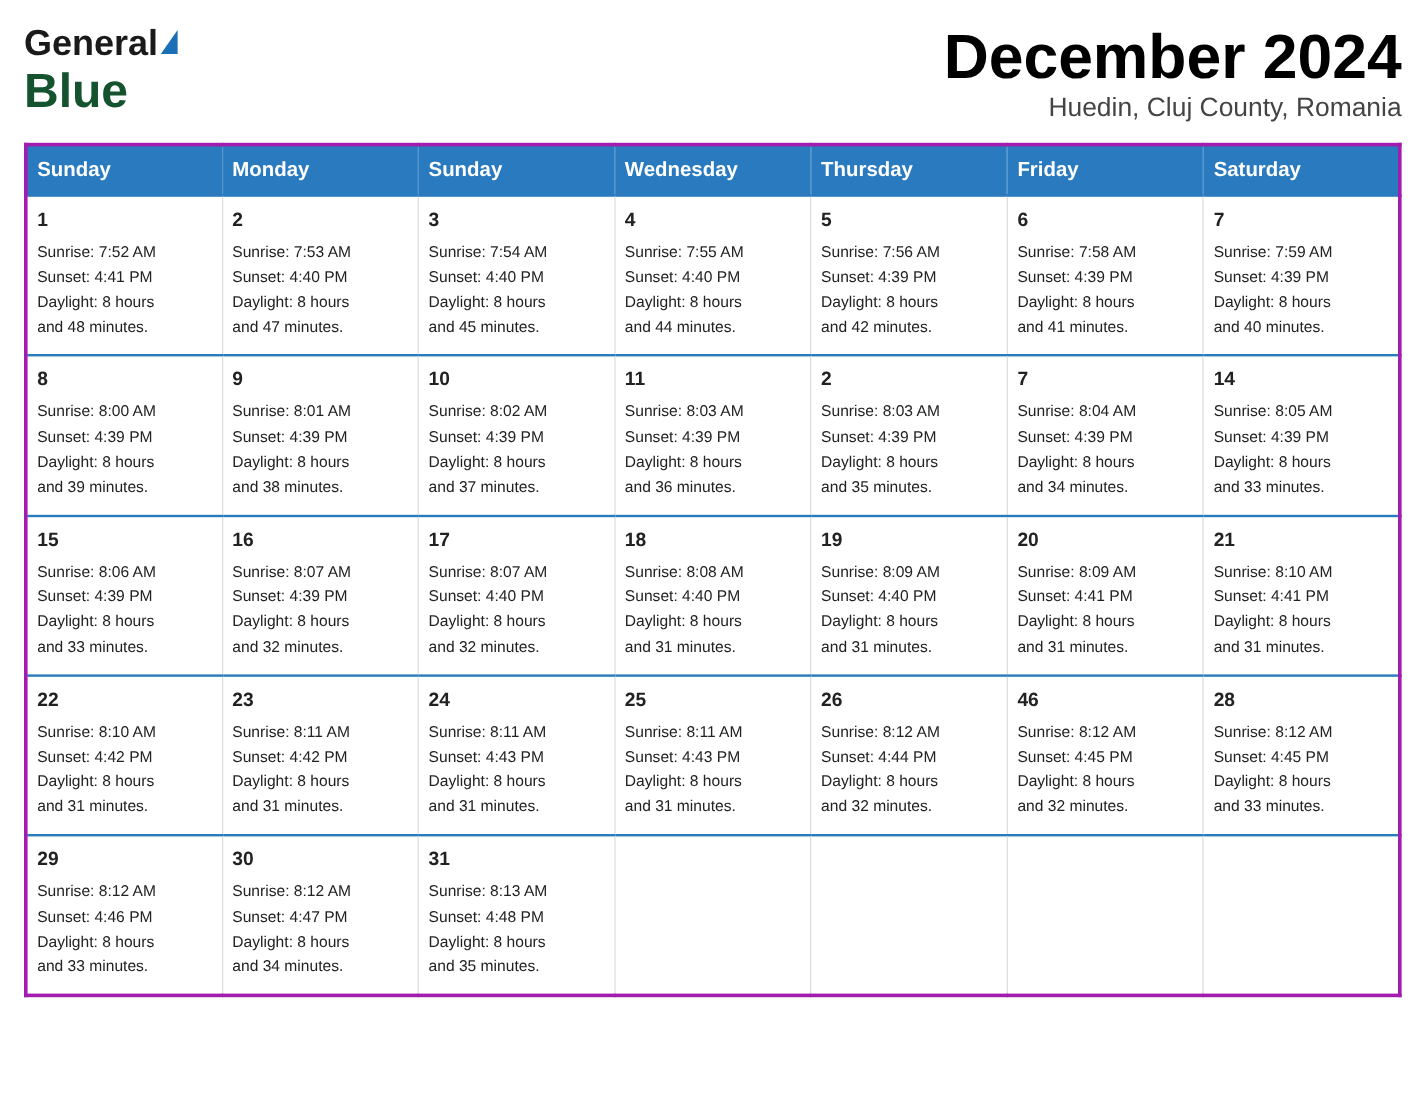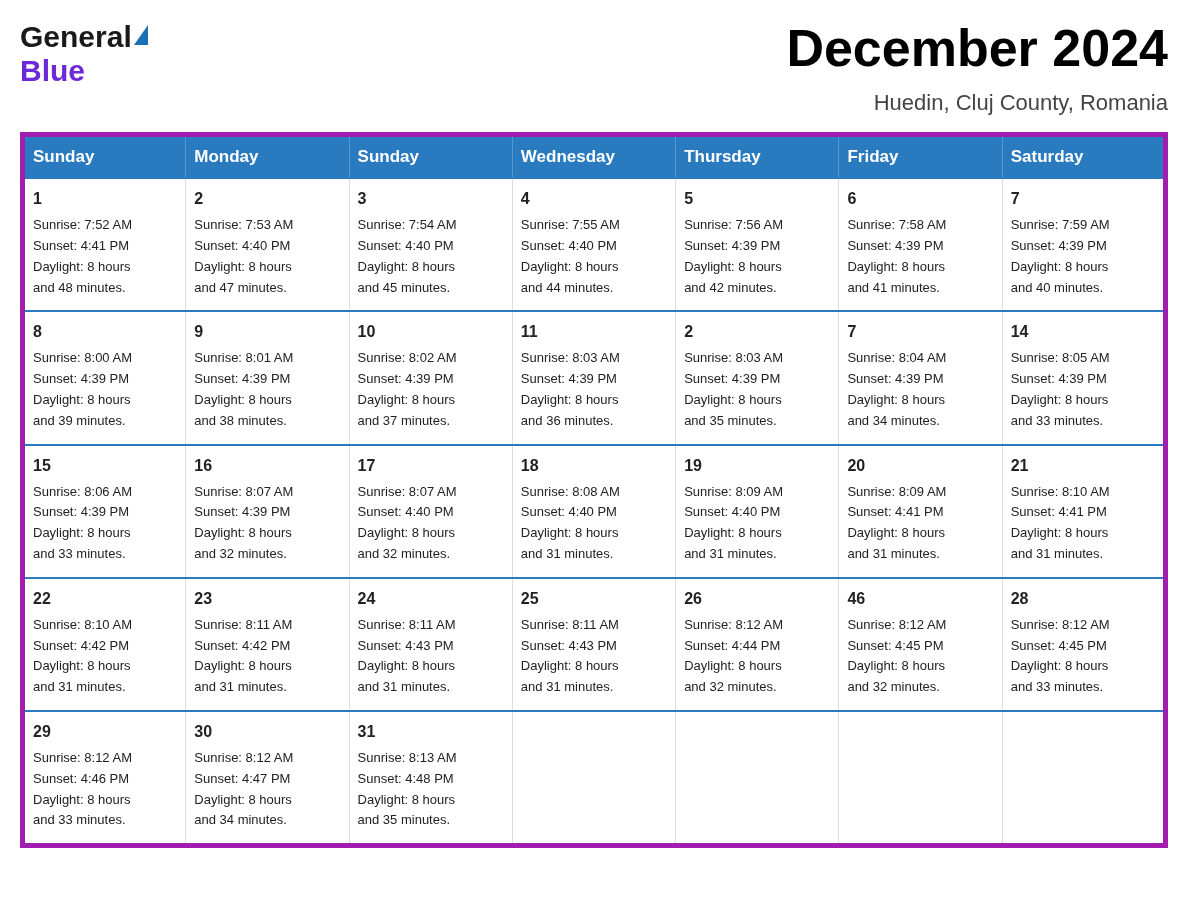--- a/index.html
+++ b/index.html
@@ -26,27 +26,27 @@
     }
     .month-year {
       font-size: 52px;
       font-weight: bold;
       color: #000000;
       line-height: 1.1;
     }
     .location {
       font-size: 22px;
       color: #444;
-      margin-top: 13px;
+      margin-top: 0;
       text-align: right;
     }
     .calendar {
       width: 100%;
       border-collapse: collapse;
-      border: 5px solid #a21caf;
+      border: 3px solid #a21caf;
       padding-left: 46px;
     }
     .calendar thead tr th {
       background-color: #2a7abf;
       color: #fff;
       font-size: 17px;
       font-weight: bold;
       padding: 10px 8px;
       text-align: left;
       border-right: 1px solid #5599cc;
@@ -95,23 +95,23 @@
       margin-left: 2px;
       width: 0;
       height: 0;
       border-left: 14px solid transparent;
       border-bottom: 20px solid #1a6fb5;
       vertical-align: middle;
       position: relative;
       top: -2px;
     }
     .logo-text-blue {
-      font-size: 30px;
+      font-size: 40px;
       font-weight: bold;
-      color: #6d28d9;
+      color: #14532d;
     }
   </style>
 </head>
 <body>
 
 <div class="header">
   <div class="logo">
     <div class="logo-row">
       <span class="logo-text-general">General</span>
       <span class="logo-arrow"></span>

